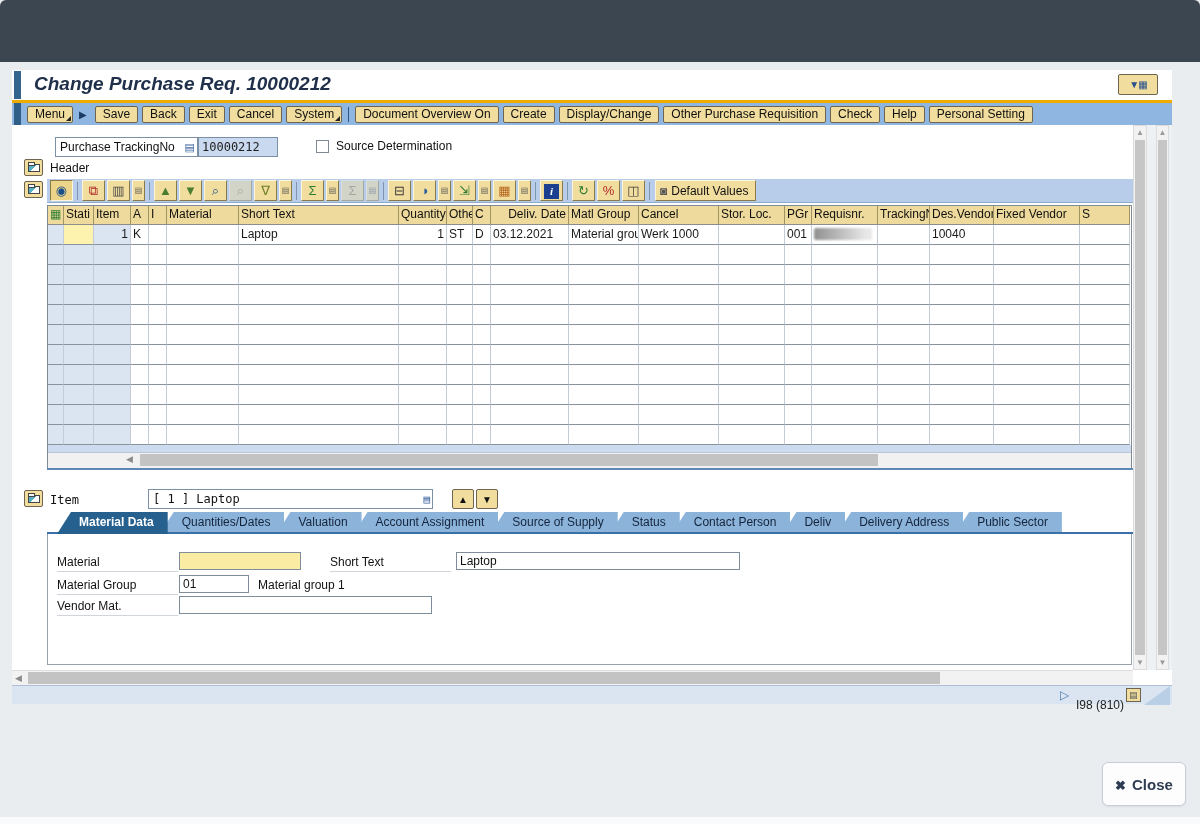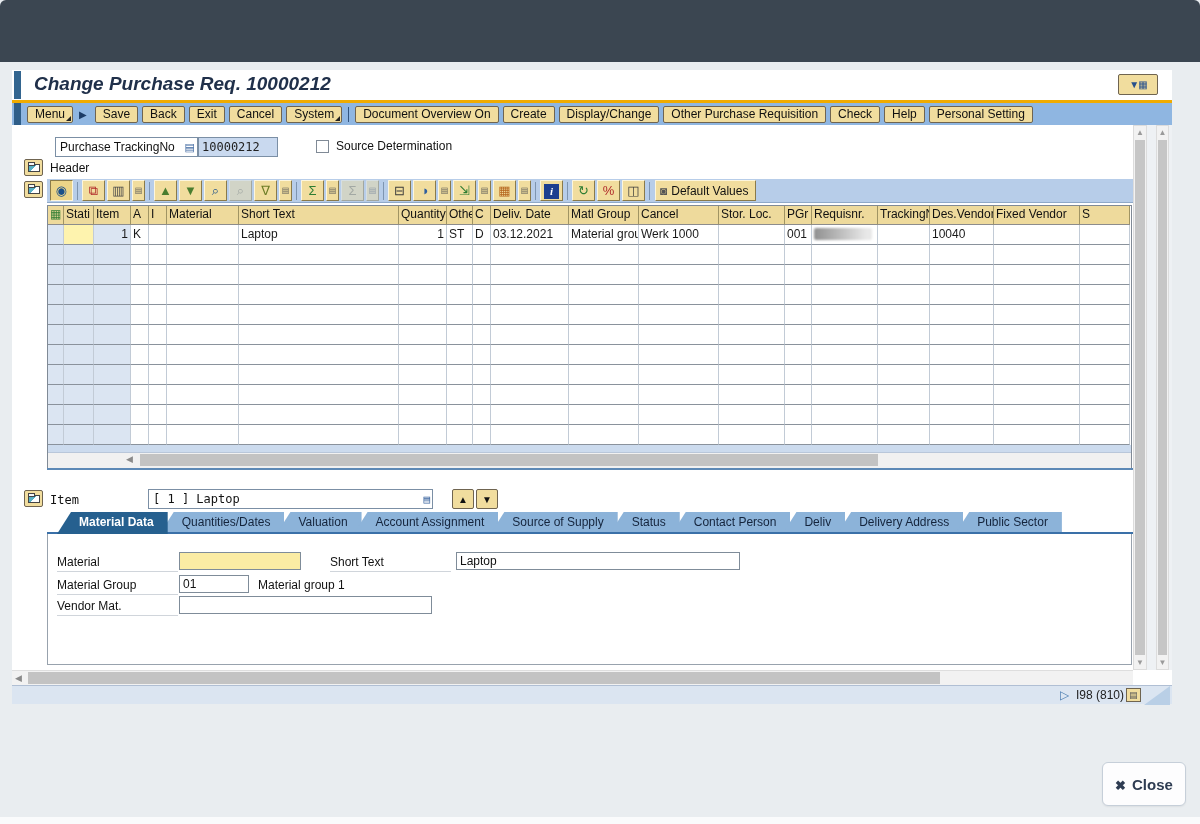--- a/index.html
+++ b/index.html
@@ -93,21 +93,21 @@
   .vrail .up { top:2px; } .vrail .dn { bottom:2px; }
   .vrail .vthumb { position:absolute; left:1px; right:1px; top:14px; bottom:14px; background:#c6c6c6; cursor:pointer; }
 
   .page-hscroll { position:absolute; left:0; top:600px; width:1121px; height:15px; background:#f2f2f2; border-top:1px solid #dedede; }
   .page-hscroll .arrow { position:absolute; left:3px; top:2px; font-size:9px; color:#8a8a8a; cursor:pointer; }
   .page-hscroll .thumb { position:absolute; left:16px; top:1px; width:912px; height:12px; background:#c3c3c3; cursor:pointer; }
 
   
   .statusbar { position:absolute; left:0; top:615px; width:1160px; height:19px; background:#dbe5f1; border-top:1px solid #b0bfd4; }
   .st-play { position:absolute; left:1048px; top:2px; font-size:12px; color:#4a7cb0; cursor:pointer; }
-  .st-sys { position:absolute; left:1064px; top:2px; font-size:12px; color:#222; }
+  .st-sys { position:absolute; left:1064px; top:12px; font-size:12px; color:#222; }
   .st-list { position:absolute; left:1114px; top:2px; width:15px; height:14px; background:#f1dd9e; border:1px solid #6f6450; font-size:9px; line-height:12px; text-align:center; color:#555; cursor:pointer; }
   .st-grip { position:absolute; right:2px; top:0; width:0; height:0; border-bottom:19px solid #b9cfe6; border-left:26px solid transparent; cursor:nwse-resize; }
 
   
   .close-btn { position:absolute; left:1102px; top:762px; width:84px; height:44px; background:#fdfdfe; border:1px solid #c6cfd9; border-radius:6px; font-size:15px; font-weight:bold; color:#2e3c52; cursor:pointer; font-family:"Liberation Sans",sans-serif; box-shadow:0 1px 2px rgba(0,0,0,.06); }
   .close-btn .x { font-size:13px; margin-right:6px; }
   .bottom-strip { position:absolute; left:0; top:817px; width:1200px; height:7px; background:#fafbfc; }
 </style>
 </head>
 <body>
@@ -204,21 +204,21 @@
         <div class="g-cell" style="width: 16px;"><span class="selall-ic">▦</span></div>
         <div class="g-cell" style="width: 30px;">Stati</div>
         <div class="g-cell" style="width: 37px;">Item</div>
         <div class="g-cell" style="width: 18px;">A</div>
         <div class="g-cell" style="width: 18px;">I</div>
         <div class="g-cell" style="width: 72px;">Material</div>
         <div class="g-cell" style="width: 160px;">Short Text</div>
         <div class="g-cell" style="width: 48px;">Quantity</div>
         <div class="g-cell" style="width: 26px;">Other</div>
         <div class="g-cell" style="width: 18px;">C</div>
-        <div class="g-cell" style="width: 78px;">Deliv. Date</div>
+        <div class="g-cell" style="width: 78px; text-align: right;">Deliv. Date</div>
         <div class="g-cell" style="width: 70px;">Matl Group</div>
         <div class="g-cell" style="width: 80px;">Cancel</div>
         <div class="g-cell" style="width: 66px;">Stor. Loc.</div>
         <div class="g-cell" style="width: 27px;">PGr</div>
         <div class="g-cell" style="width: 66px;">Requisnr.</div>
         <div class="g-cell" style="width: 52px;">TrackingNo</div>
         <div class="g-cell" style="width: 64px;">Des.Vendor</div>
         <div class="g-cell" style="width: 86px;">Fixed Vendor</div>
         <div class="g-cell" style="width: 50px;">S</div>
       </div>

